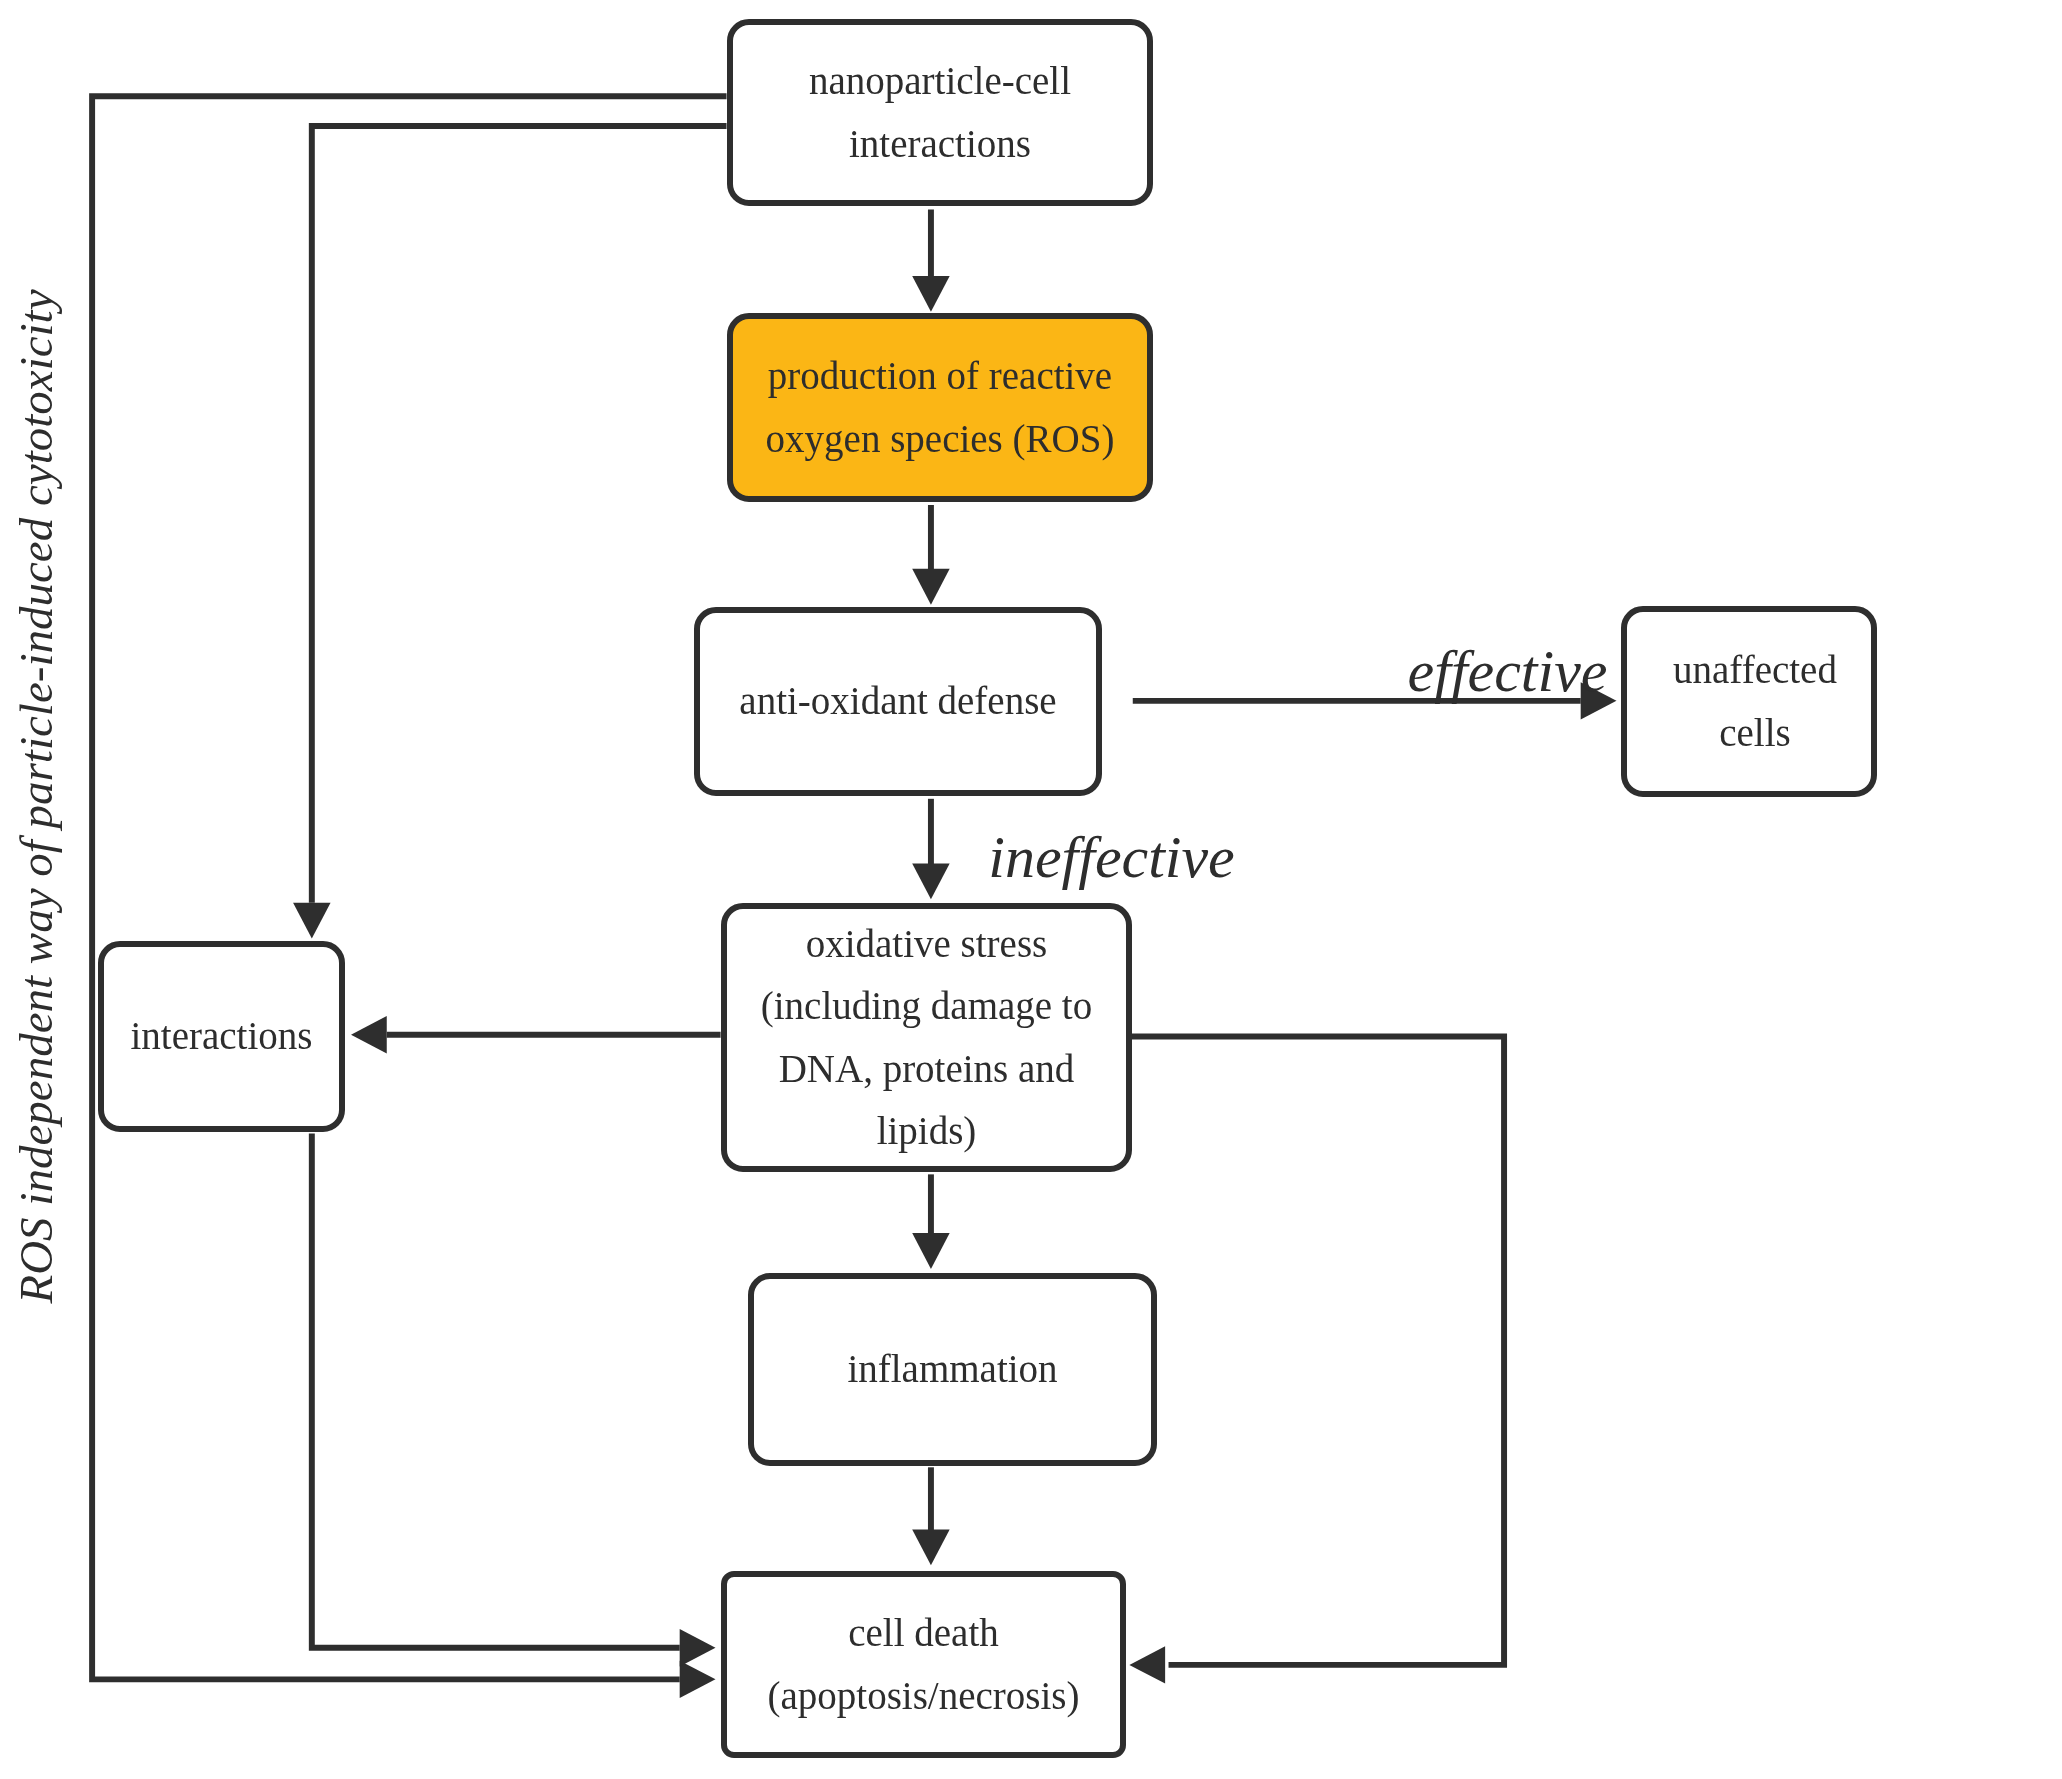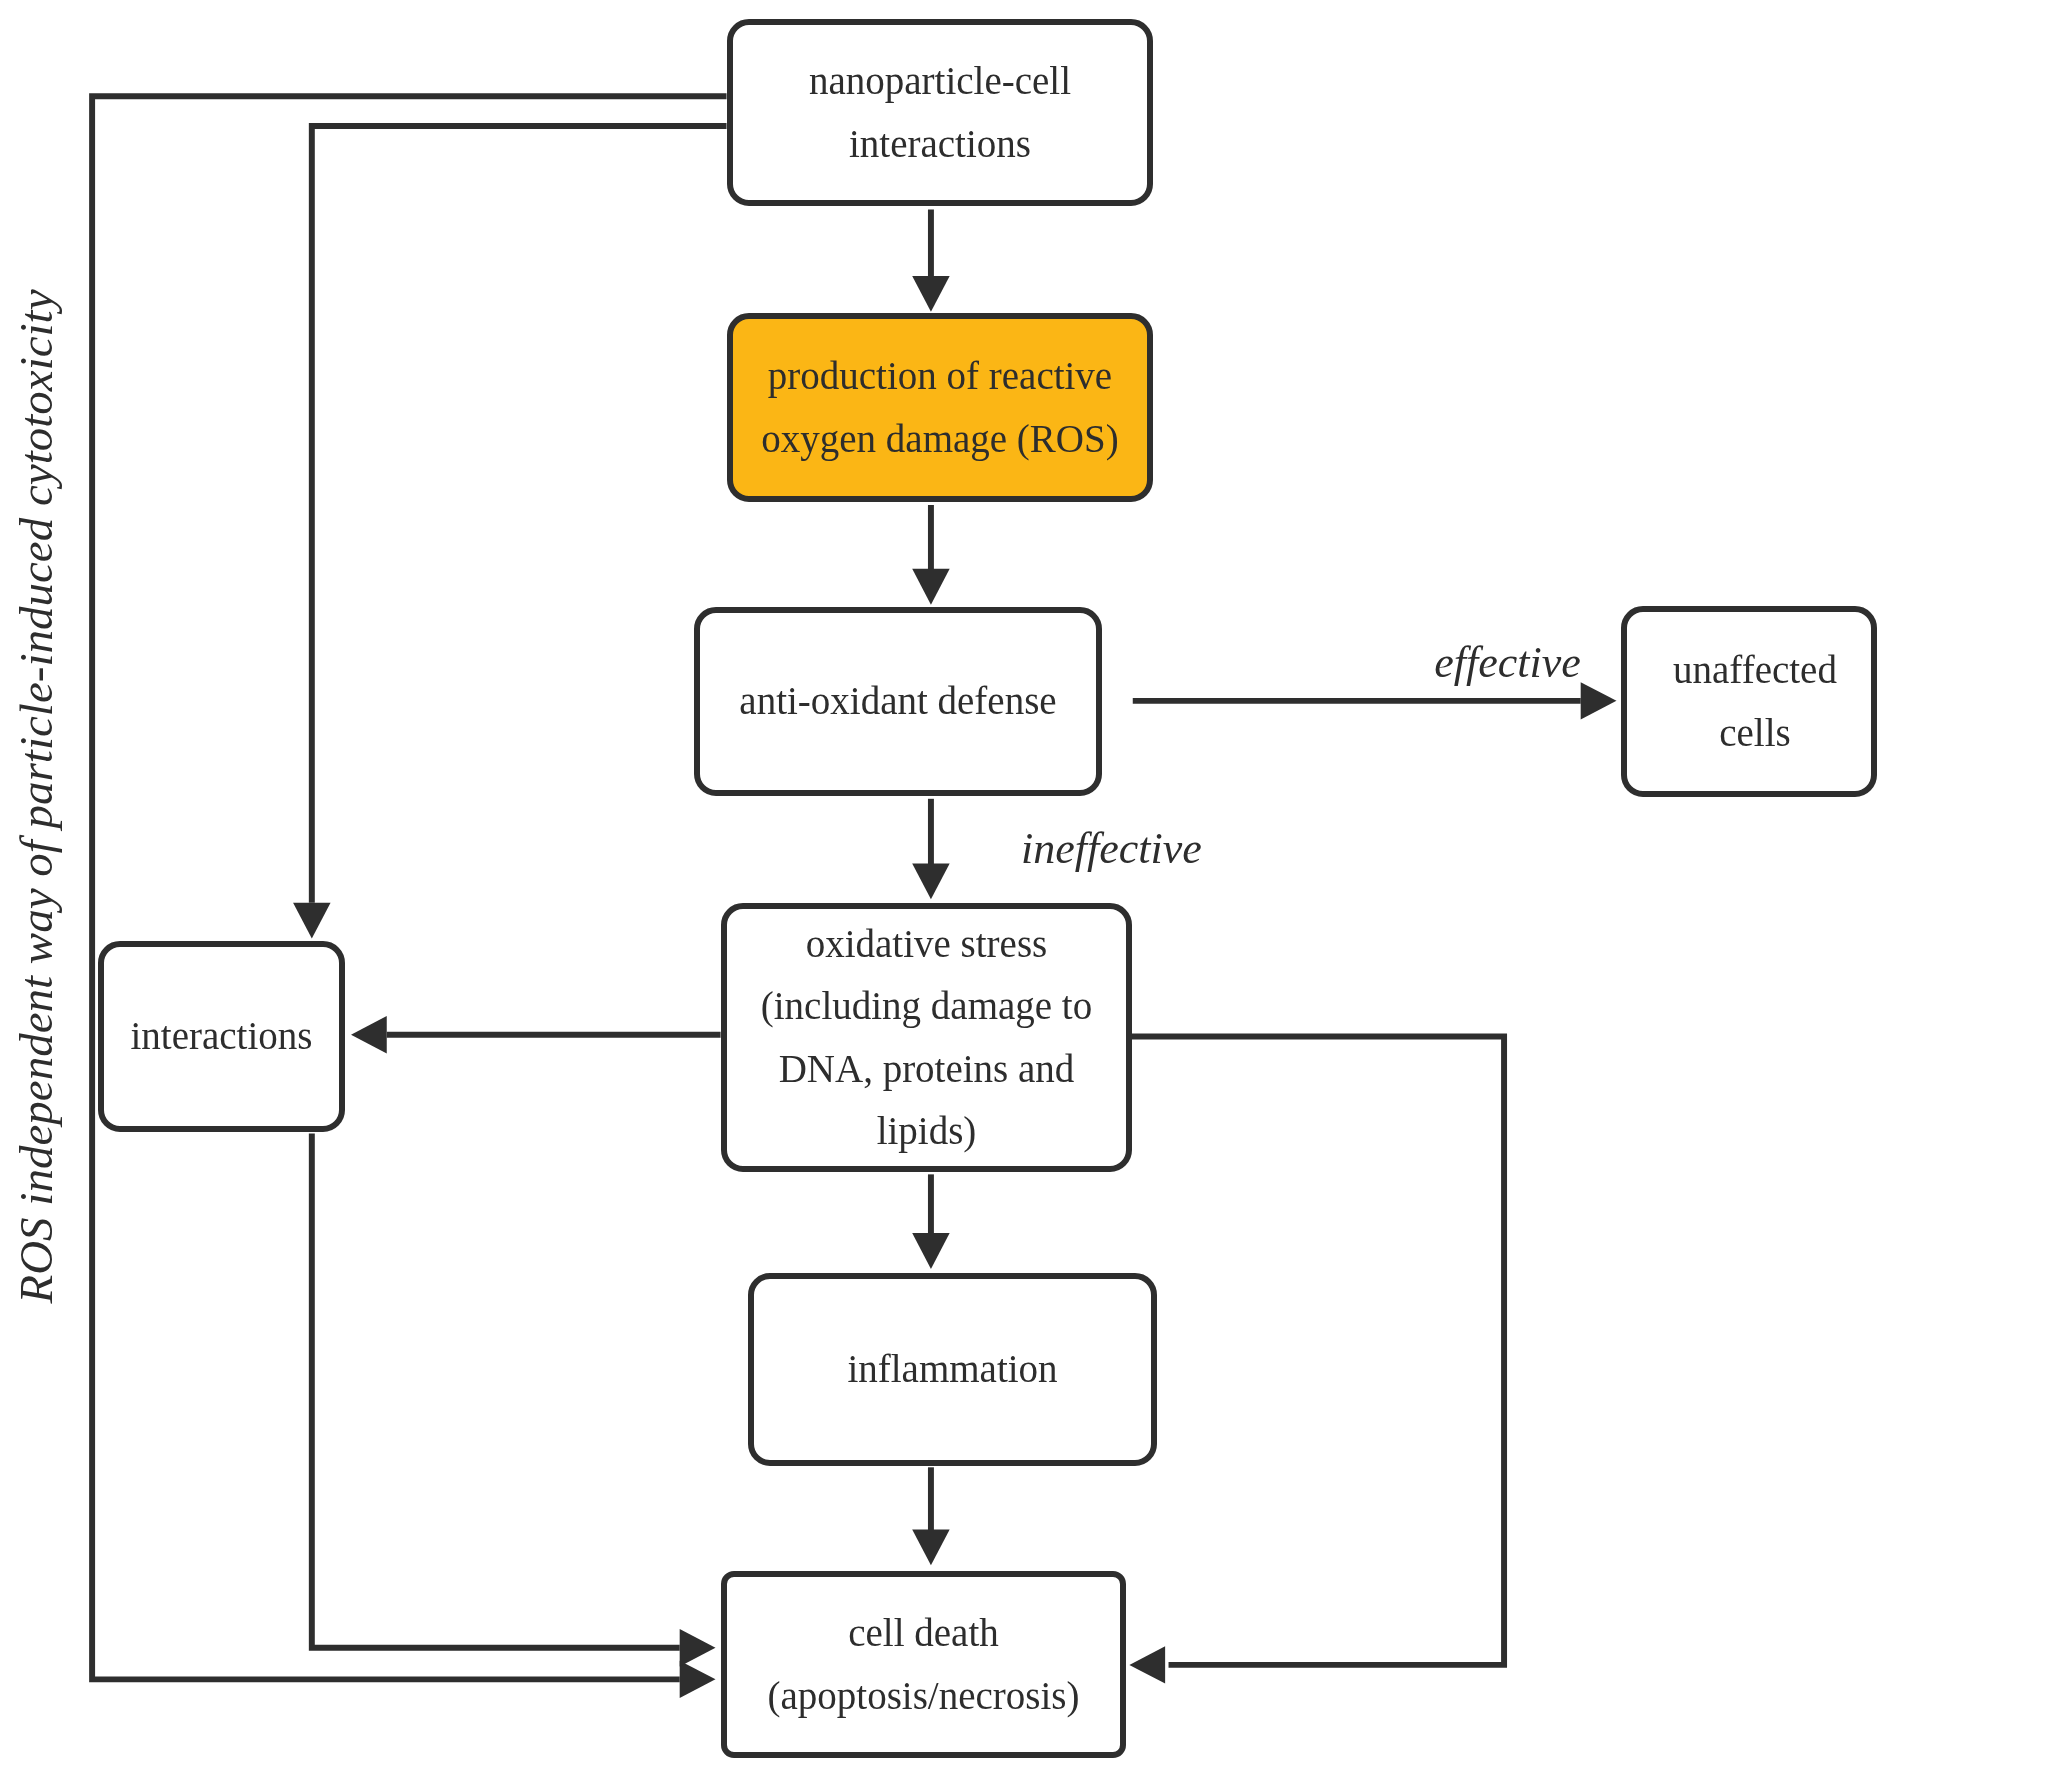--- a/index.html
+++ b/index.html
@@ -32,21 +32,21 @@
   .node.highlight{background:var(--highlight-fill);}
   .node-label{
     white-space:pre-line;
     font-size:39px;
     line-height:1.6;
     color:var(--text);
   }
   .edge-label{
     position:absolute;
     font-style:italic;
-    font-size:44px;
+    font-size:60px;
     text-align:center;
     color:var(--text);
   }
   .side-label{
     position:absolute;
     left:-569px;top:769px;
     width:1210px;height:55px;
     transform:rotate(-90deg);
     font-style:italic;
     font-size:47px;
@@ -96,21 +96,21 @@
     <polygon class="head" points="1368,1933 1368,1977 1326,1955"></polygon>
   </svg>
 
   <div class="node" style="left:727px;top:19px;width:426px;height:187px;">
     <span class="node-label">nanoparticle-cell
 interactions</span>
   </div>
 
   <div class="node highlight" style="left:727px;top:313px;width:426px;height:189px;">
     <span class="node-label">production of reactive
-oxygen damage (ROS)</span>
+oxygen species (ROS)</span>
   </div>
 
   <div class="node" style="left:694px;top:607px;width:408px;height:189px;">
     <span class="node-label">anti-oxidant defense</span>
   </div>
 
   <div class="node" style="left:1621px;top:606px;width:256px;height:191px;padding-left:12px;">
     <span class="node-label">unaffected
 cells</span>
   </div>

